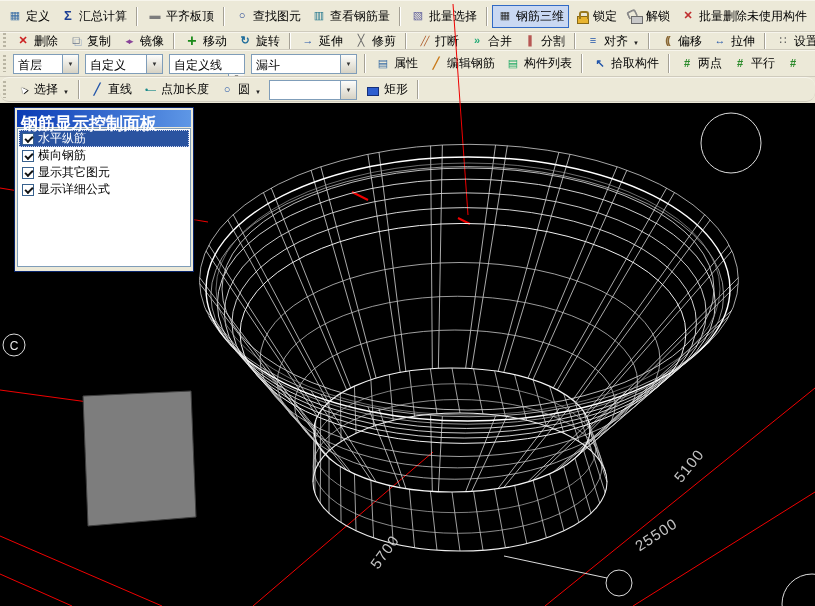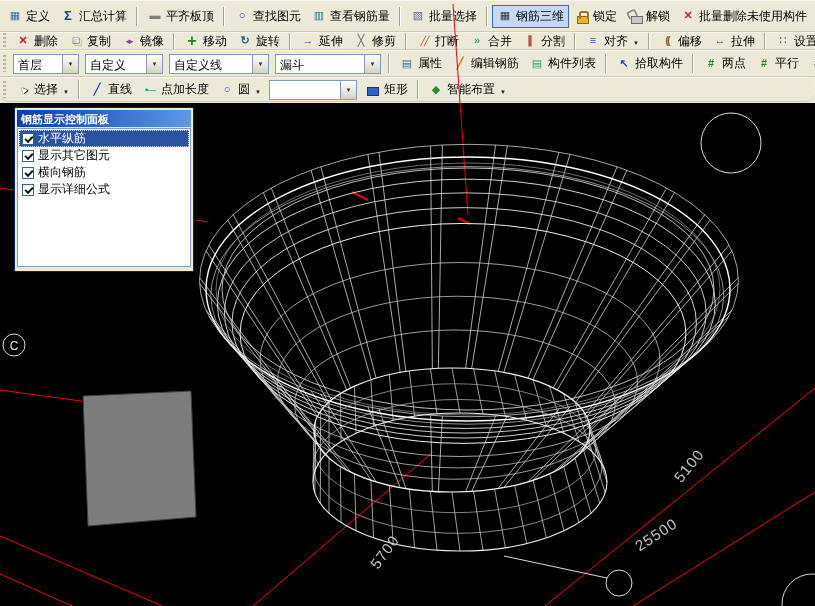--- a/index.html
+++ b/index.html
@@ -86,21 +86,21 @@
   .canvas { position:absolute; top:103px; left:0; width:815px; height:503px;
     background:#000; z-index:1; }
   .overlay { position:absolute; top:0; left:0; width:815px; height:606px;
     z-index:5; pointer-events:none; }
 
   
   .panel { position:absolute; left:14px; top:107px; width:180px; height:165px;
     z-index:10; background:#ece9d8; border:1px solid #08246b; padding:2px;
     box-shadow:2px 2px 4px rgba(0,0,0,0.55); }
   .panel-title { height:17px; background:linear-gradient(90deg,#0a3ab4,#5e97e6);
-    color:#fff; font-weight:bold; font-size:11px; padding:2px 4px; }
+    color:#fff; font-weight:bold; font-size:17px; padding:2px 4px; }
   .listbox { margin-top:1px; height:139px; background:#fff;
     border:1px solid #7f9db9; overflow:hidden; padding:1px; }
   .li { display:flex; align-items:center; height:17px; padding:0 1px; cursor:default; }
   .li.sel { background:#2a53a0; color:#fff; outline:1px dotted #d0d8f0; outline-offset:-1px; }
   .cb { width:12px; height:12px; background:#fff; border:1px solid #38618e;
     position:relative; margin:0 4px 0 2px; flex:0 0 12px; }
   .cb.checked::after { content:""; position:absolute; left:2px; top:2px;
     width:6px; height:3px; border-left:2px solid #141414; border-bottom:2px solid #141414;
     transform:rotate(-45deg); }
   .li-label { white-space:nowrap; }
@@ -228,21 +228,21 @@
   <div class="tb-row r3">
     <div class="grip"></div>
     <div class="combo" style="width:66px;">
       <span class="val">首层</span>
       <span class="cbtn" style="margin-left:auto;"></span>
     </div>
     <div class="combo" style="width:78px;">
       <span class="val">自定义</span>
       <span class="cbtn" style="margin-left:auto;"></span>
     </div>
-    <div class="combo" style="width:100px;">
+    <div class="combo" style="width:76px;flex-direction:column;">
       <span class="val">自定义线</span>
       <span class="cbtn" style="margin-left:auto;"></span>
     </div>
     <div class="combo" style="width:106px;">
       <span class="val">漏斗</span>
       <span class="cbtn" style="margin-left:auto;"></span>
     </div>
     <div class="sep"></div>
     <div class="tb-item">
       <span class="ic ic-props"></span>
@@ -300,25 +300,20 @@
     </div>
     <div class="combo" style="width:88px;">
       <span class="val"></span>
       <span class="cbtn" style="margin-left:auto;"></span>
     </div>
     <div class="tb-item">
       <span class="ic-rect"></span>
       <span class="lbl">矩形</span>
     </div>
     <div class="sep"></div>
-    <div class="tb-item">
-      <span class="ic ic-smart"></span>
-      <span class="lbl">智能布置</span>
-      <span class="dd"></span>
-    </div>
   </div>
 </div>
 
 <div class="canvas"></div>
 
 <svg class="overlay" viewBox="0 0 815 606">
 
   <g stroke="#f00000" stroke-width="1">
     <line x1="453" y1="4" x2="468" y2="215"></line>
     <line x1="0" y1="188" x2="208" y2="222"></line>
@@ -465,24 +460,24 @@
   <div class="panel-title">
     <span>钢筋显示控制面板</span>
   </div>
   <div class="listbox">
     <div class="li sel">
       <span class="cb checked"></span>
       <span class="li-label">水平纵筋</span>
     </div>
     <div class="li">
       <span class="cb checked"></span>
-      <span class="li-label">显示其它图元</span>
+      <span class="li-label">横向钢筋</span>
     </div>
     <div class="li">
       <span class="cb checked"></span>
-      <span class="li-label">横向钢筋</span>
+      <span class="li-label">显示其它图元</span>
     </div>
     <div class="li">
       <span class="cb checked"></span>
       <span class="li-label">显示详细公式</span>
     </div>
   </div>
 </div>
 
 </body></html>

